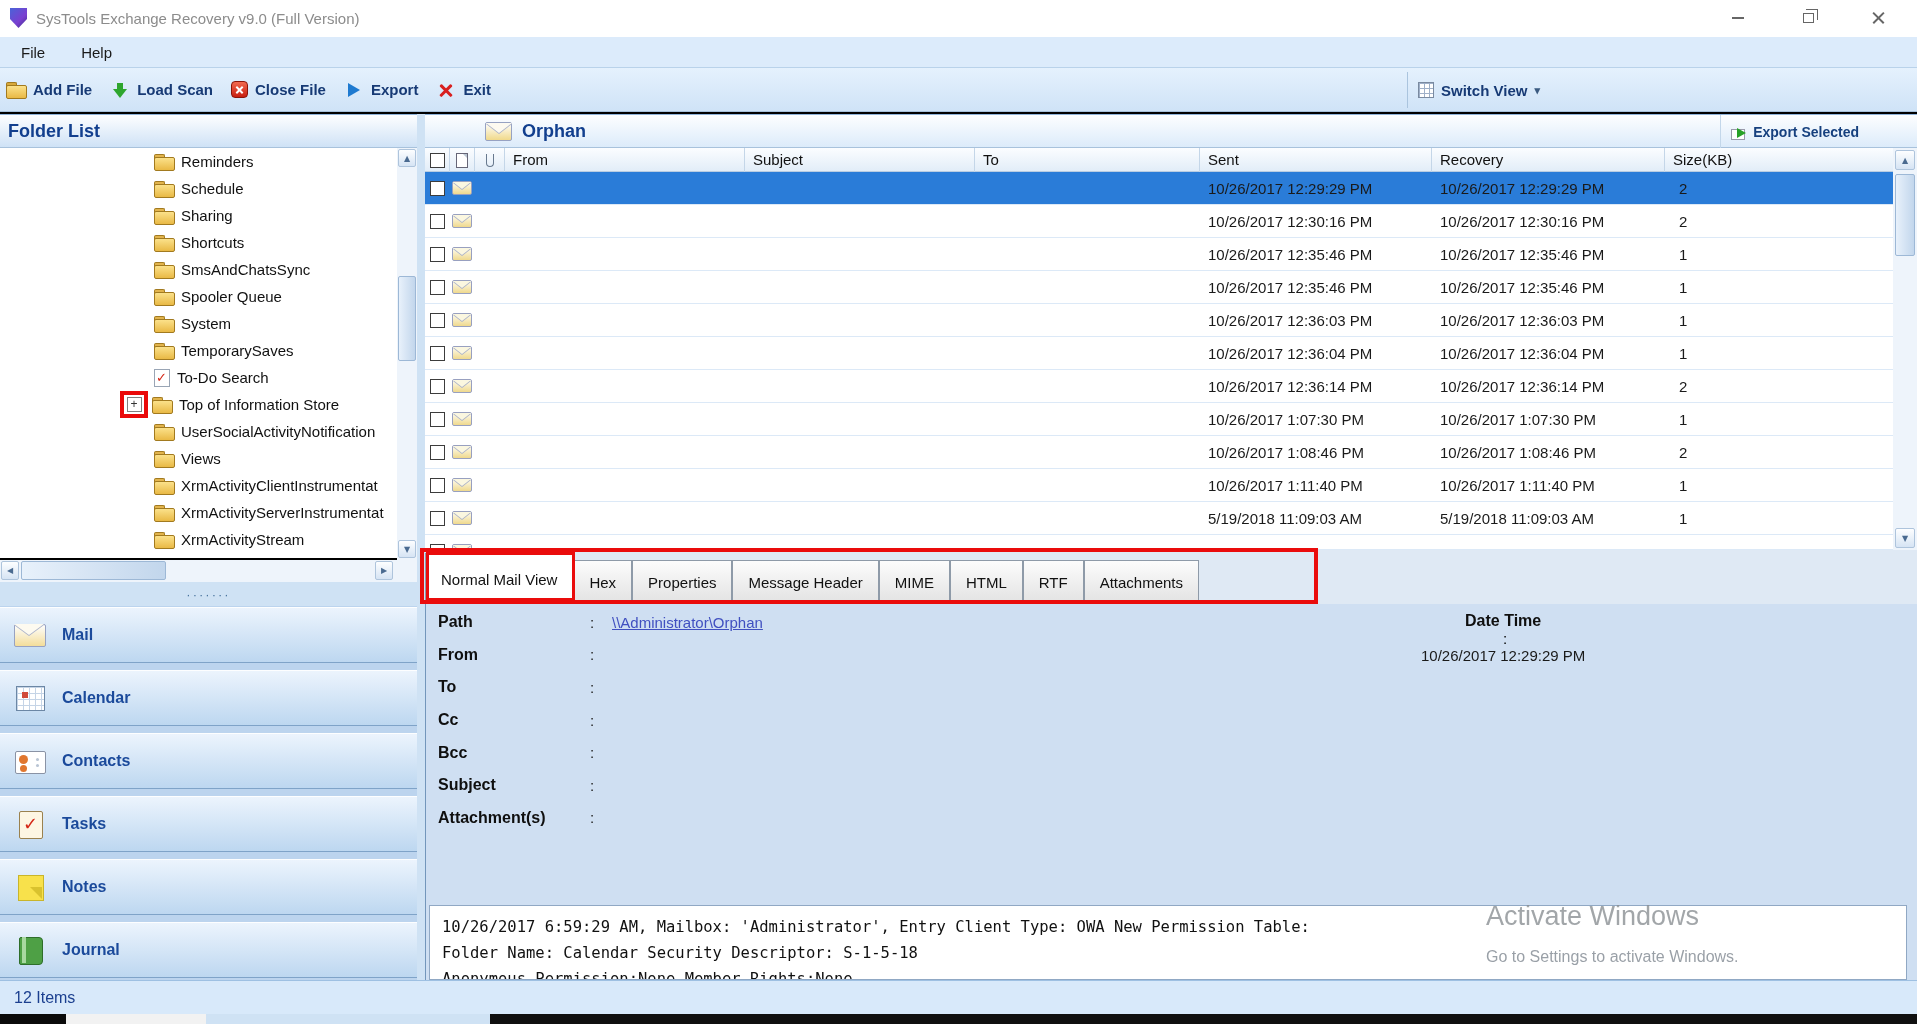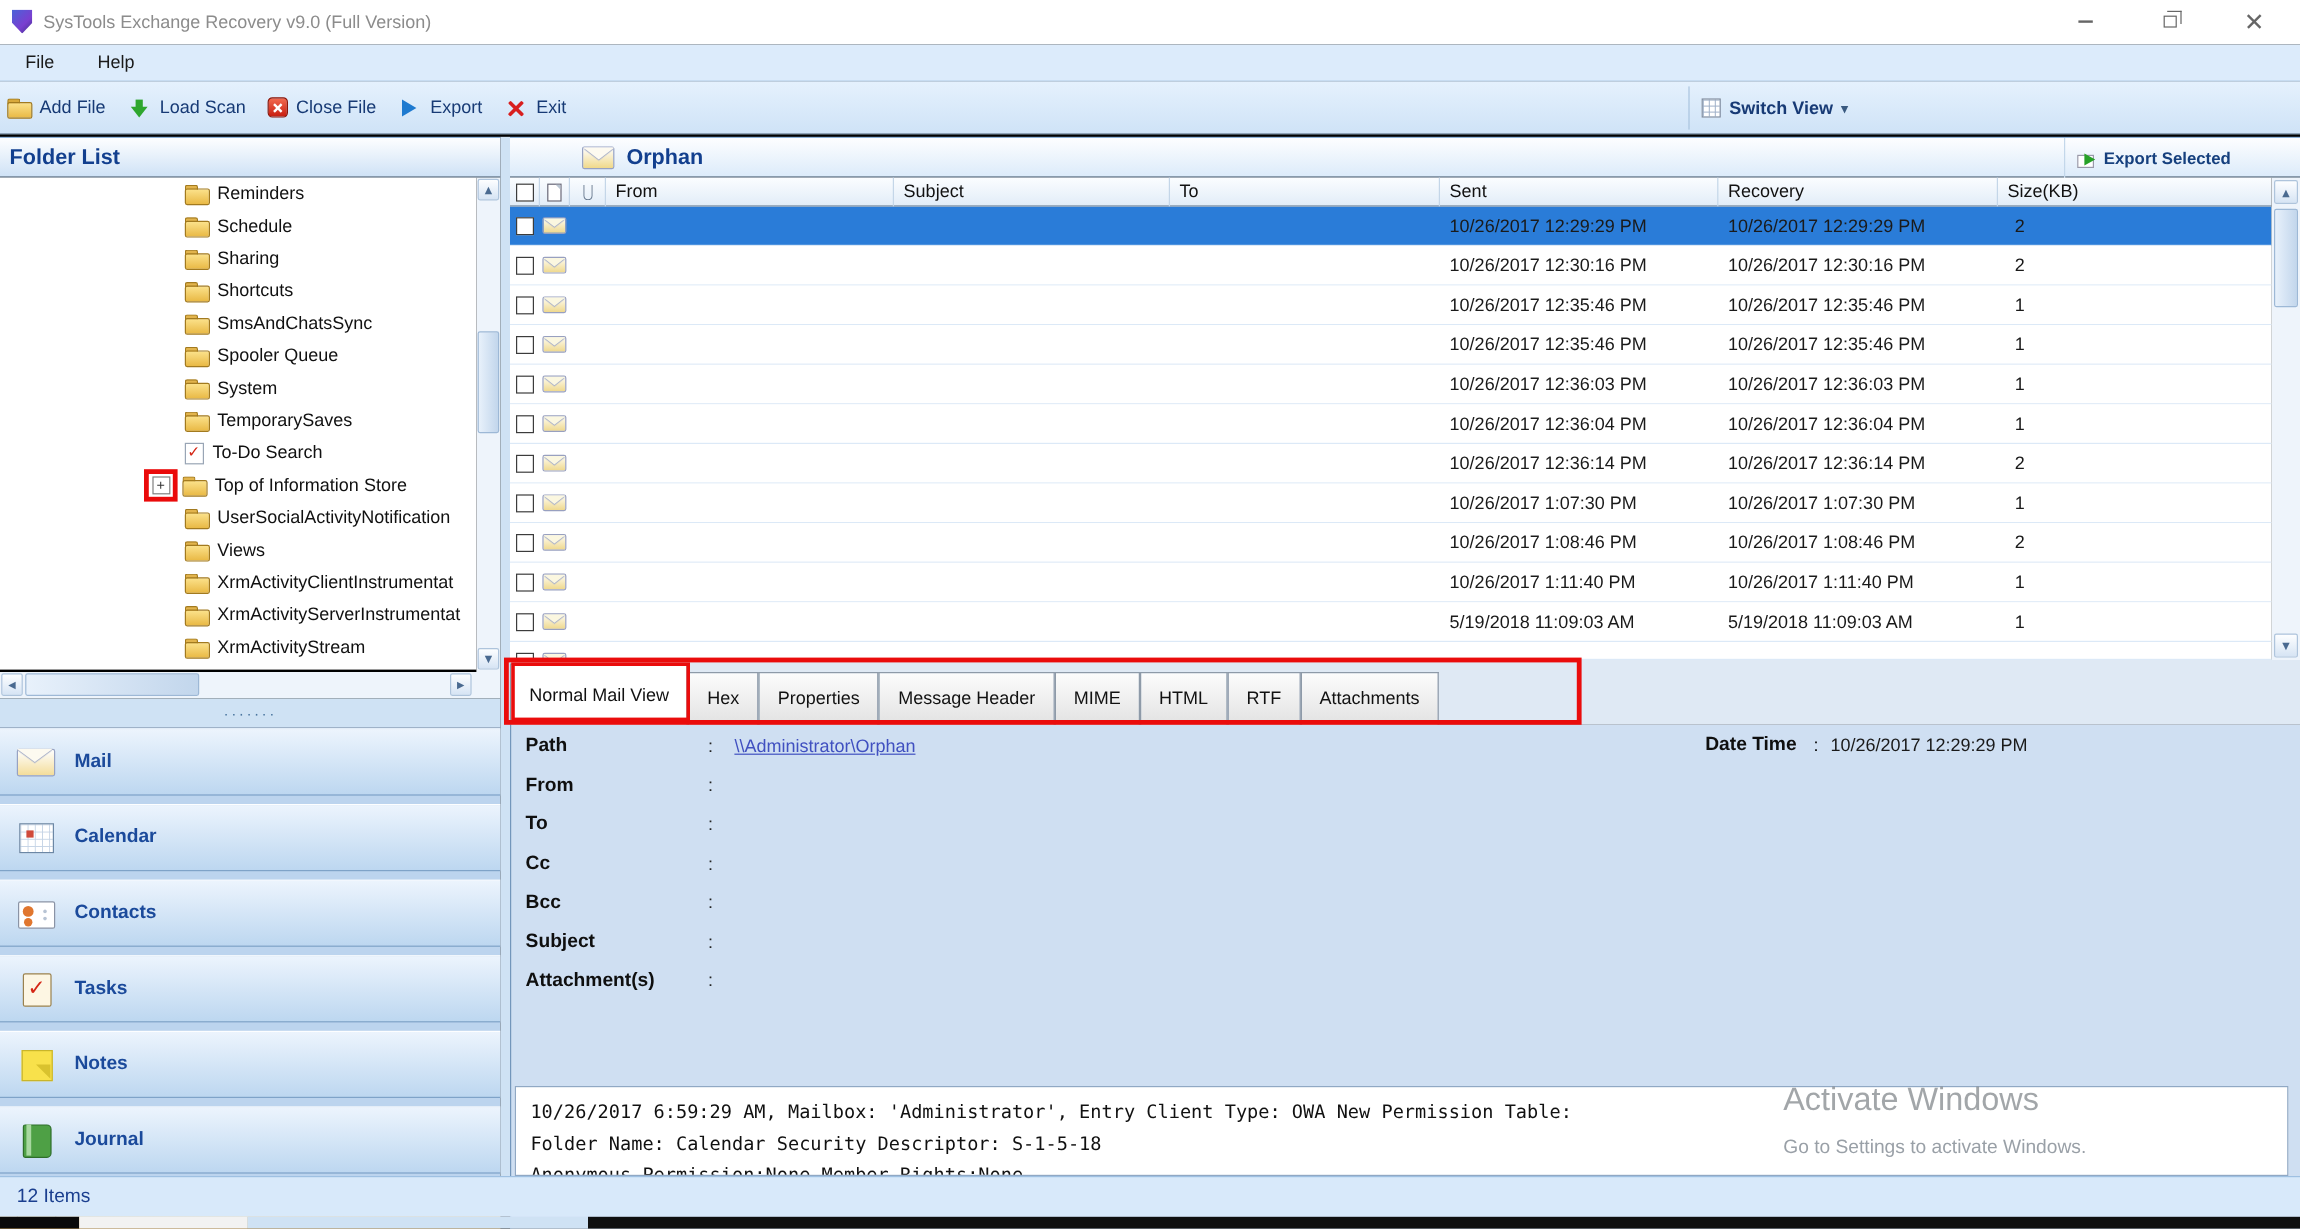--- a/index.html
+++ b/index.html
@@ -23,21 +23,21 @@
 
   
   #menubar { position:absolute; left:0; top:37px; width:1917px; height:31px; background:#dcebfb;
              border-bottom:1px solid #b9d2ea; display:flex; align-items:center; }
   .menu-item { padding:0 15px; font-size:15px; color:#1a1a1a; margin-left:6px; }
 
   
   #toolbar { position:absolute; left:0; top:68px; width:1917px; height:44px;
              background:linear-gradient(#e5f1fd,#cfe3f7); border-bottom:1px solid #a6c0da; }
   .tb-wrap { display:flex; align-items:center; height:100%; padding-left:6px; }
-  .tb-btn { display:flex; align-items:center; gap:7px; margin-right:18px; font-size:15px; font-weight:normal; color:#173a75; }
+  .tb-btn { display:flex; align-items:center; gap:7px; margin-right:18px; font-size:15px; font-weight:bold; color:#173a75; }
   .tbi { position:relative; display:inline-block; width:20px; height:18px; }
   .tbi-addfile::before { content:""; position:absolute; left:0; top:1px; width:9px; height:4px; background:#d8a93c; border:1px solid #a27a1f; border-bottom:none; border-radius:2px 2px 0 0; }
   .tbi-addfile::after { content:""; position:absolute; left:0; top:4px; width:19px; height:12px; background:linear-gradient(#fbe18a,#e9b945); border:1px solid #a27a1f; border-radius:2px; }
   .tbi-loadscan::before { content:""; position:absolute; left:7px; top:2px; width:6px; height:7px; background:#2ea62e; }
   .tbi-loadscan::after { content:""; position:absolute; left:3px; top:8px; border-left:7px solid transparent; border-right:7px solid transparent; border-top:9px solid #2ea62e; }
   .tbi-closefile { width:17px; height:17px; background:linear-gradient(#f26a50,#c81e10); border:1px solid #8a1408; border-radius:4px; }
   .tbi-closefile::before,.tbi-closefile::after { content:""; position:absolute; left:3px; top:7px; width:9px; height:2px; background:#fff; }
   .tbi-closefile::before { transform:rotate(45deg); } .tbi-closefile::after { transform:rotate(-45deg); }
   .tbi-export::before { content:""; position:absolute; left:4px; top:2px; border-left:12px solid #1e7ad0; border-top:7px solid transparent; border-bottom:7px solid transparent; }
   .tbi-exit::before,.tbi-exit::after { content:""; position:absolute; left:2px; top:8px; width:16px; height:3.2px; background:#d81f1f; border-radius:1px; }
@@ -172,21 +172,21 @@
   #ann-activetab { left:426px; top:552px; width:149px; height:49px; border-width:3px; }
 
   
   #detail { position:absolute; left:425px; top:604px; width:1492px; height:456px; background:#cfdff2; border-left:1px solid #7396bb; }
   #dfields { position:absolute; left:12px; top:2px; }
   .drow { height:32.6px; display:flex; align-items:center; }
   .dlabel { width:152px; font-weight:bold; font-size:16px; color:#0f0f0f; }
   .dcolon { width:22px; font-size:15px; color:#222; }
   .dvalue { font-size:15px; color:#222; }
   .dvalue.link { color:#4050c0; text-decoration:underline; }
-  #datetime { position:absolute; left:995px; top:8px; display:flex; align-items:center; }
+  #datetime { position:absolute; left:995px; top:8px; display:flex; align-items:center;flex-direction:column; }
   #dt-label { font-weight:bold; font-size:16px; color:#0f0f0f; }
   #dt-colon { padding:0 10px 0 14px; font-size:15px; }
   #dt-value { font-size:15px; color:#1a1a1a; }
 
   #logbox { position:absolute; left:3px; top:301px; width:1478px; height:75px; background:#fff;
             border:1px solid #90a8c4; padding:8px 12px; overflow:hidden;
             font-family:"DejaVu Sans Mono", monospace; font-size:15.5px; line-height:26px; color:#111; white-space:nowrap; }
 
   
   #wm1 { position:absolute; left:1486px; top:901px; font-size:27px; color:#8b9094; opacity:.8; z-index:7; }

